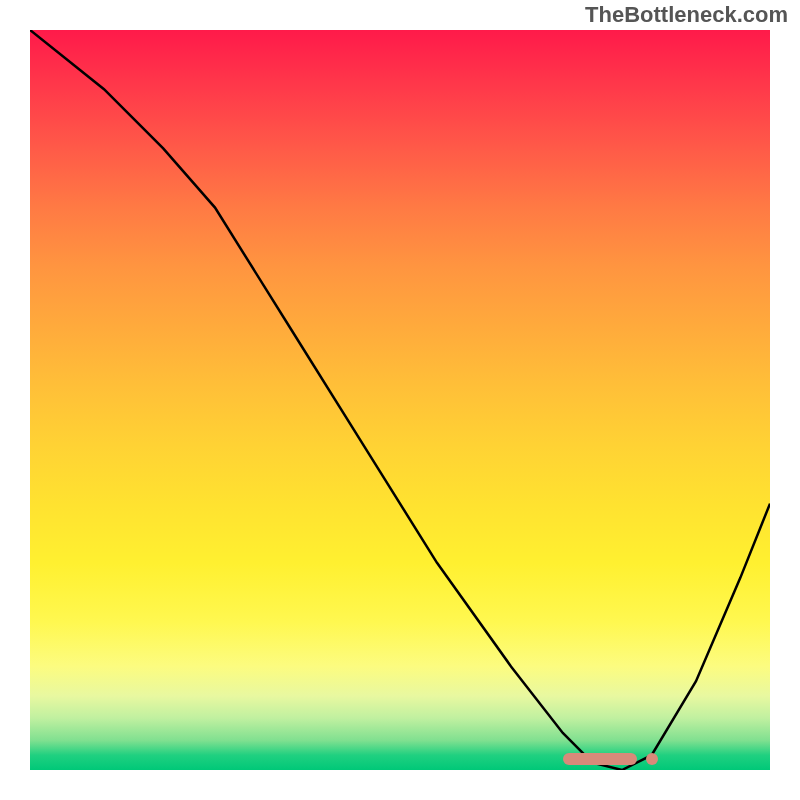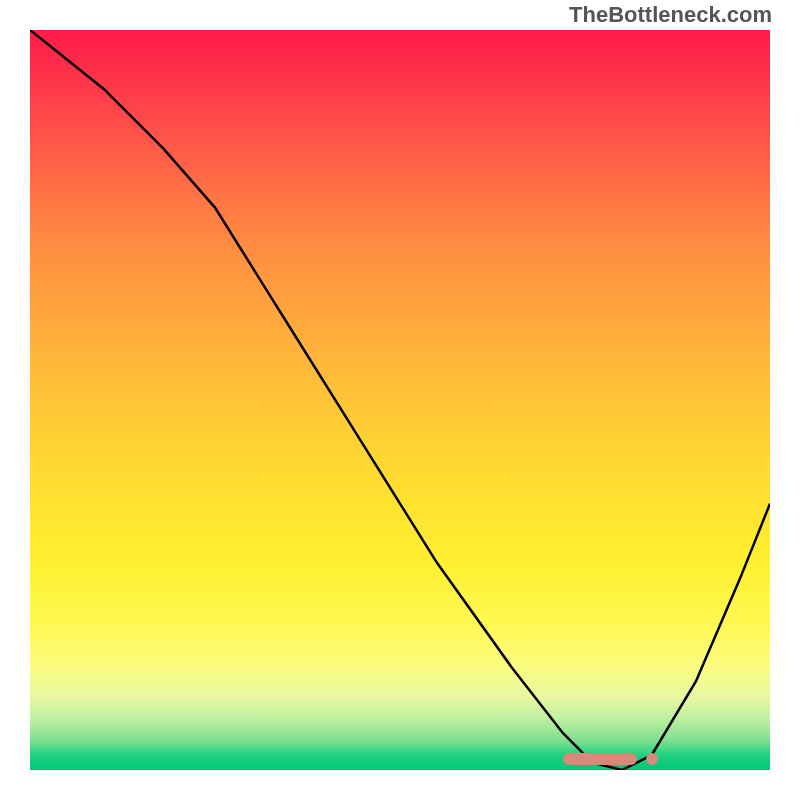--- a/index.html
+++ b/index.html
@@ -7,21 +7,21 @@
   padding: 0;
   width: 800px;
   height: 800px;
   background: #fff;
   font-family: Arial, sans-serif;
   position: relative;
 }
 .watermark {
   position: absolute;
   top: 2px;
-  right: 28px;
+  right: 12px;
   font-size: 22px;
   font-weight: bold;
   color: #555;
   z-index: 10;
 }
 .plot-area {
   position: absolute;
   left: 30px;
   top: 30px;
   width: 740px;

